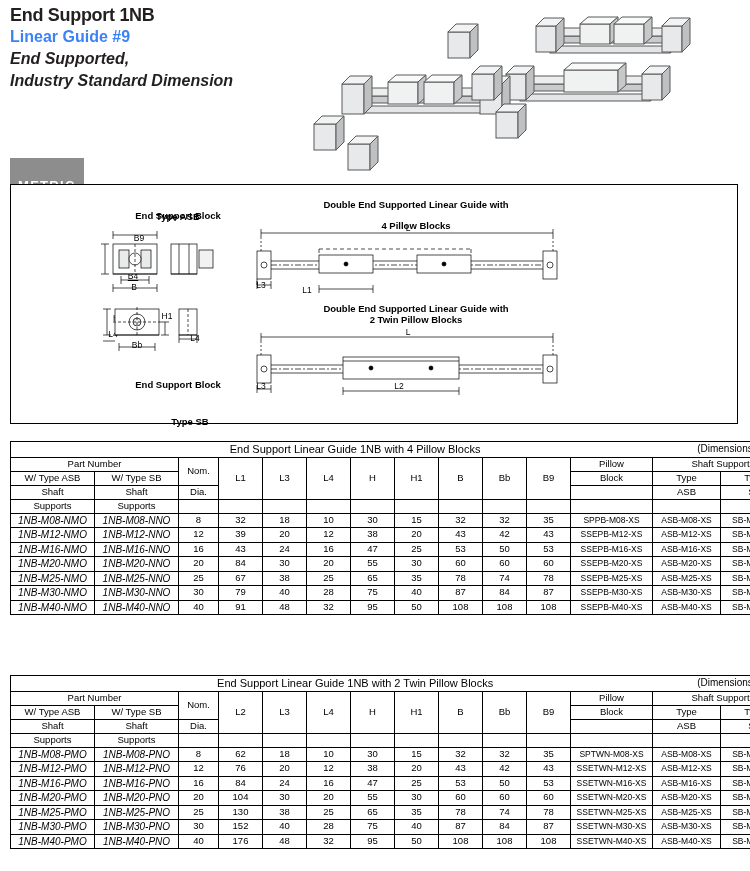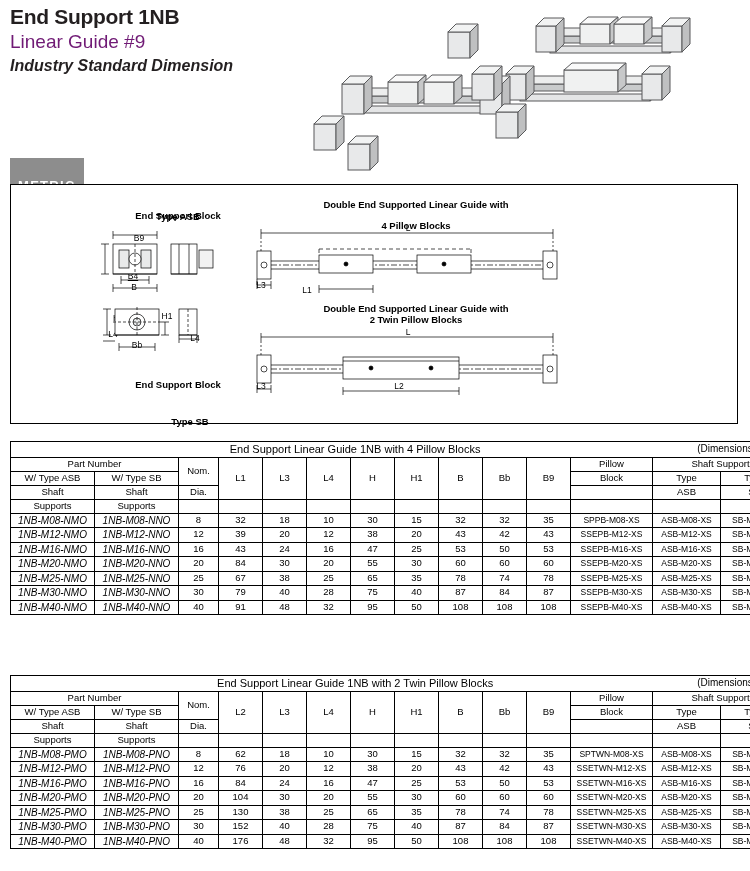--- a/index.html
+++ b/index.html
@@ -22,32 +22,32 @@
   }
 
   
   .header {
     position: absolute;
     left: 10px;
     top: 6px;
     width: 330px;
   }
   .title-main {
-    font-size: 21px;
+    font-size: 18px;
     font-weight: bold;
     letter-spacing: -0.3px;
     line-height: 1.05;
     color: #231f20;
   }
   .title-sub {
-    font-size: 19px;
-    font-weight: normal;
+    font-size: 16px;
+    font-weight: bold;
     line-height: 1.15;
     margin-top: 3px;
-    color: #701a75;
+    color: #3b82f6;
   }
   .title-it1, .title-it2 {
     font-size: 16px;
     font-weight: bold;
     font-style: italic;
     line-height: 1.2;
     margin-top: 3px;
     color: #231f20;
   }
 
@@ -155,20 +155,21 @@
   svg { display: block; }
 </style>
 </head>
 <body>
 
 <div class="page">
 
   <div class="header">
     <div class="title-main">End Support 1NB</div>
     <div class="title-sub">Linear Guide #9</div>
+    <div class="title-it1">End Supported,</div>
     <div class="title-it2">Industry Standard Dimension</div>
   </div>
 
   <div class="metric-badge">METRIC</div>
 
   <div class="hero">
     <svg width="444" height="165" viewBox="0 0 444 165">
       <g stroke="#58595b" stroke-width="1" fill="#d9dadb">
 
         <g transform="translate(250,10)">

